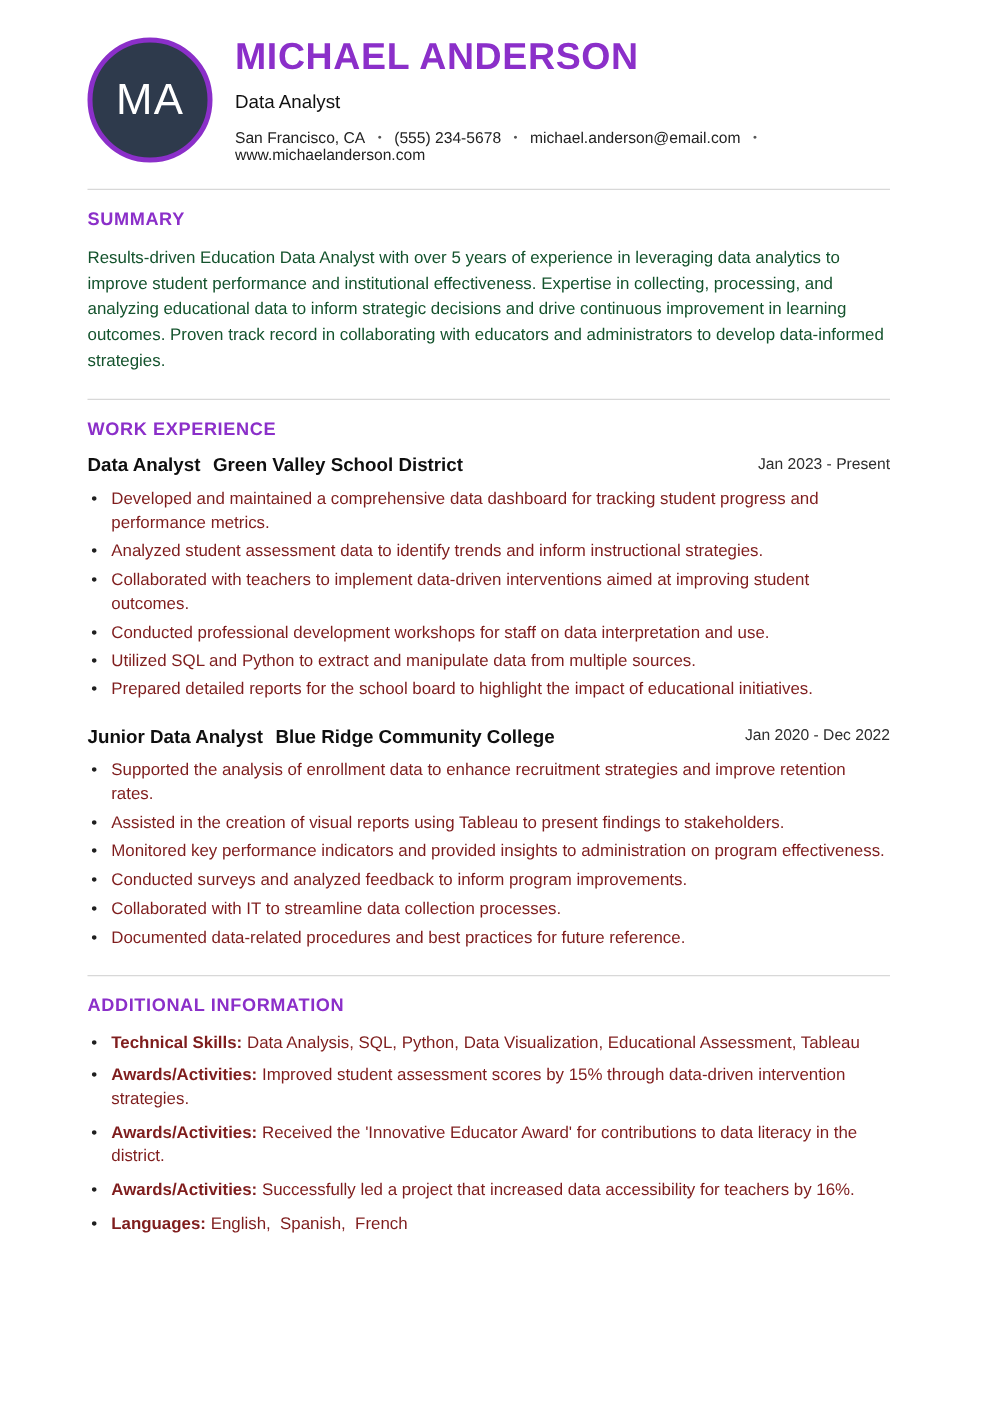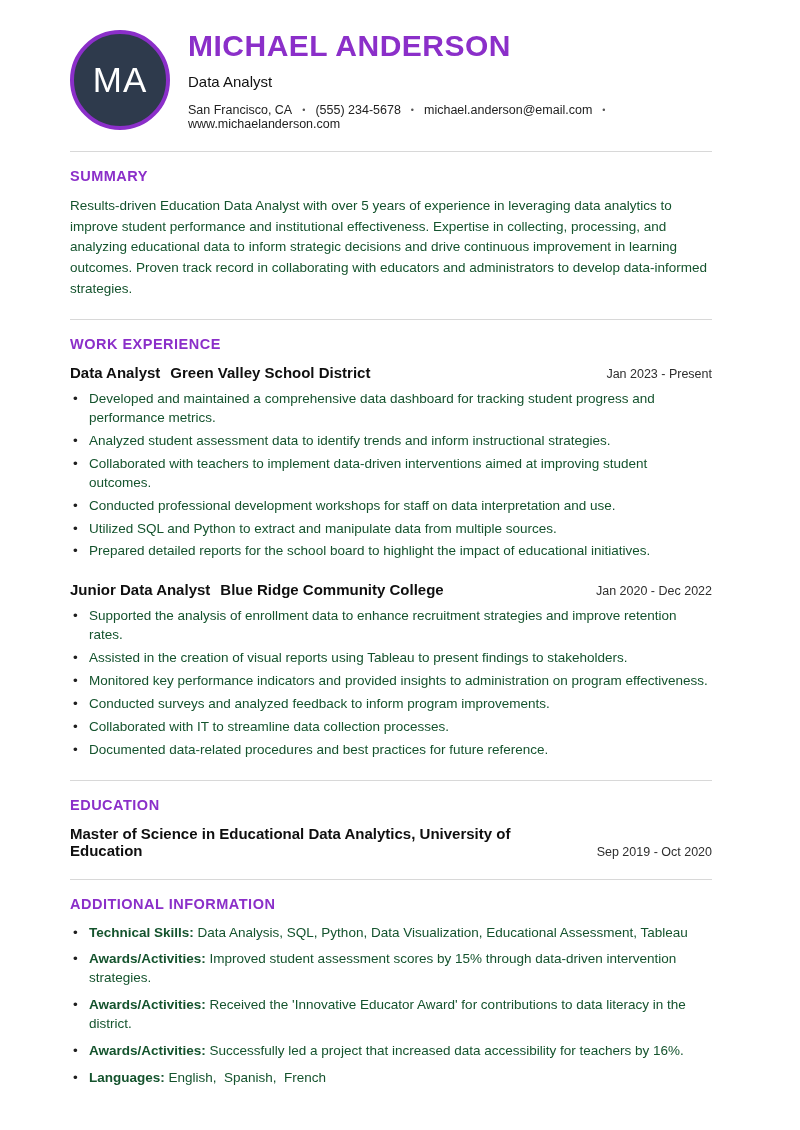--- a/index.html
+++ b/index.html
@@ -83,21 +83,21 @@
     font-size: 13.5px;
     line-height: 1.53;
     color: #14532d;
   }
 
   
   .job { margin-bottom: 20px; }
   .entry-header {
     display: flex;
     justify-content: space-between;
-    align-items: flex-end;
+    align-items: flex-start;
     margin-bottom: 9px;
   }
   .entry-title {
     font-weight: 700;
     font-size: 15px;
     color: #0f0f0f;
   }
   .entry-company { margin-left: 10px; }
   .entry-dates {
     font-size: 12.5px;
@@ -105,21 +105,21 @@
     white-space: nowrap;
     flex-shrink: 0;
     margin-left: 16px;
   }
   ul.bullets { list-style: none; }
   ul.bullets li {
     position: relative;
     padding-left: 19px;
     font-size: 13.5px;
     line-height: 1.4;
-    color: #14532d;
+    color: #7f1d1d;
     margin-bottom: 4px;
   }
   ul.bullets li::before {
     content: "\2022";
     position: absolute;
     left: 3px;
     top: 0;
     color: #1f1f1f;
   }
   ul.bullets.spaced li { margin-bottom: 8px; }
@@ -188,28 +188,20 @@
         <li>Supported the analysis of enrollment data to enhance recruitment strategies and improve retention rates.</li>
         <li>Assisted in the creation of visual reports using Tableau to present findings to stakeholders.</li>
         <li>Monitored key performance indicators and provided insights to administration on program effectiveness.</li>
         <li>Conducted surveys and analyzed feedback to inform program improvements.</li>
         <li>Collaborated with IT to streamline data collection processes.</li>
         <li>Documented data-related procedures and best practices for future reference.</li>
       </ul>
     </div>
   </section>
 
-  <section>
-    <div class="rule"></div>
-    <h2 class="section-heading">EDUCATION</h2>
-    <div class="entry-header">
-      <div class="entry-title">Master of Science in Educational Data Analytics, University of Education</div>
-      <span class="entry-dates">Sep 2019 - Oct 2020</span>
-    </div>
-  </section>
 
   <section>
     <div class="rule"></div>
     <h2 class="section-heading">ADDITIONAL INFORMATION</h2>
     <ul class="bullets spaced">
       <li><span class="b">Technical Skills:</span> <span class="pre">Data Analysis, SQL, Python, Data Visualization, Educational Assessment, Tableau</span></li>
       <li><span class="b">Awards/Activities:</span> <span class="pre">Improved student assessment scores by 15% through data-driven intervention strategies.</span></li>
       <li><span class="b">Awards/Activities:</span> <span class="pre">Received the 'Innovative Educator Award' for contributions to data literacy in the district.</span></li>
       <li><span class="b">Awards/Activities:</span> <span class="pre">Successfully led a project that increased data accessibility for teachers by 16%.</span></li>
       <li><span class="b">Languages:</span> <span class="pre">English,  Spanish,  French</span></li>

